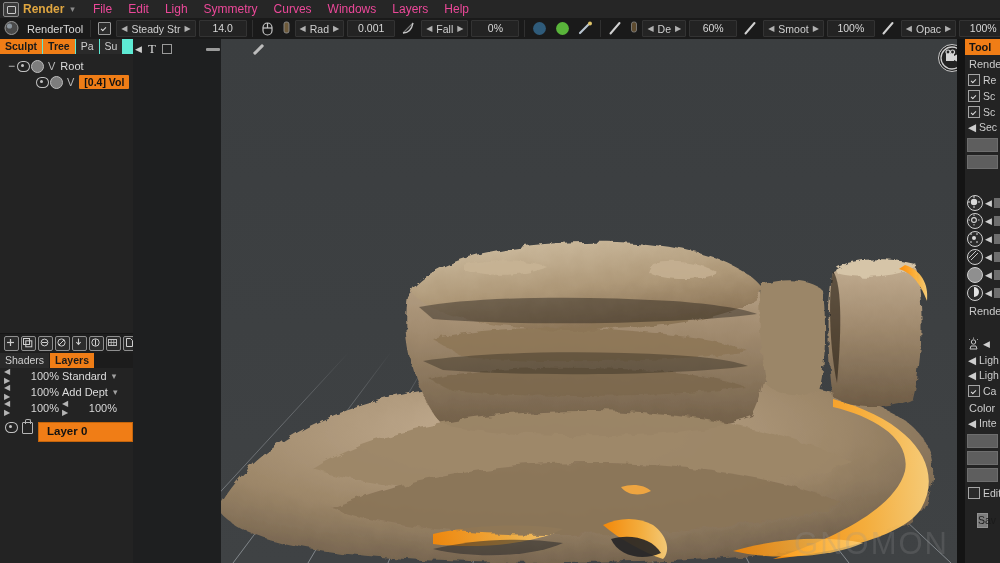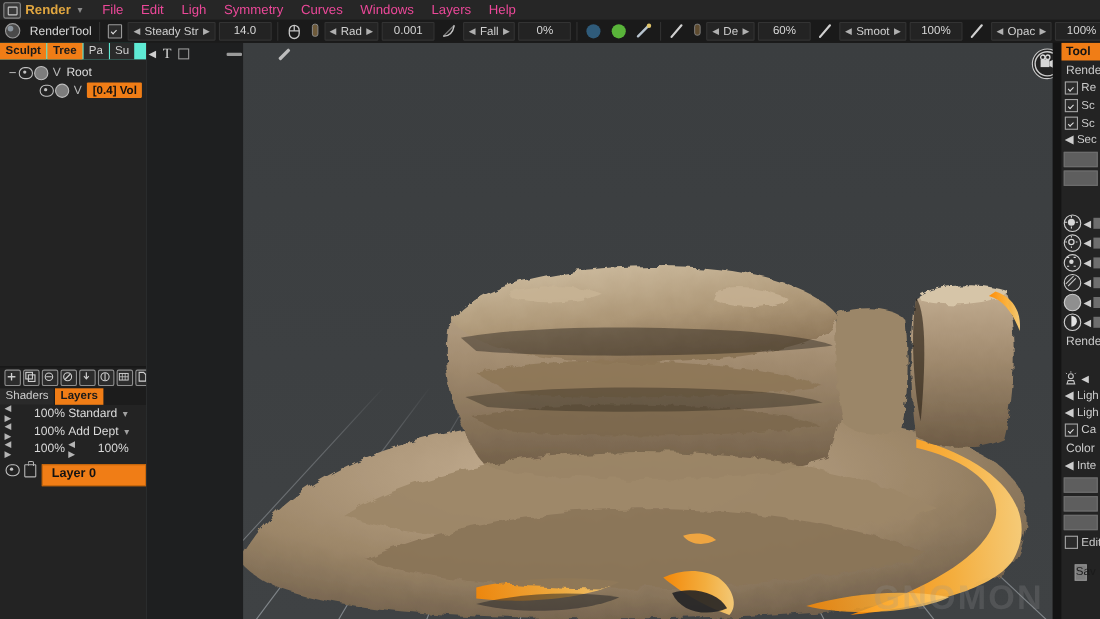--- a/index.html
+++ b/index.html
@@ -84,21 +84,21 @@
   .viewport{position:absolute;left:133px;top:39px;width:824px;height:524px;
             background:#3a3d3f;overflow:hidden;}
   .vp-sky{position:absolute;left:0;top:0;width:824px;height:524px;
           background:linear-gradient(180deg,#3b3e40 0%,#3d4042 55%,#3f4244 100%);}
   .vp-dark2{position:absolute;left:0;top:0;width:88px;height:524px;background:#1e1f20;z-index:3;}
   .grid{position:absolute;left:0;top:255px;width:824px;height:269px;z-index:1;}
 
   .blob{position:absolute;z-index:2;}
 
   .watermark{position:absolute;right:8px;bottom:4px;z-index:4;text-align:right;
-             color:rgba(150,150,150,.22);font-weight:bold;line-height:1;
+             color:rgba(150,150,150,.22);font-weight:normal;line-height:1;
              letter-spacing:2px;pointer-events:none;}
   .wm1{font-size:31px;}
   .wm2{font-size:25px;margin-top:2px;}
 
   .camicon{position:absolute;left:805px;top:5px;width:26px;height:26px;border-radius:50%;
            border:1.5px solid #c9c9c9;background:#232323;z-index:6;}
   .rstrip{position:absolute;left:957px;top:39px;width:8px;height:524px;background:#141414;}
   .rcontent{position:absolute;left:965px;top:39px;width:35px;height:524px;background:#232323;}
   .r-tool{background:#f07d16;color:#141414;font-size:11px;font-weight:bold;
           padding:2px 0 2px 4px;}

